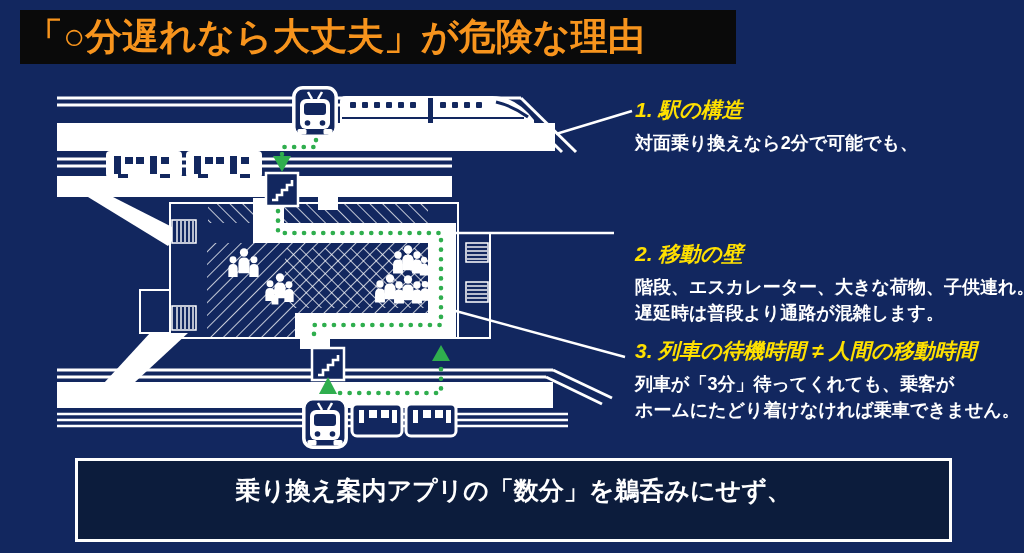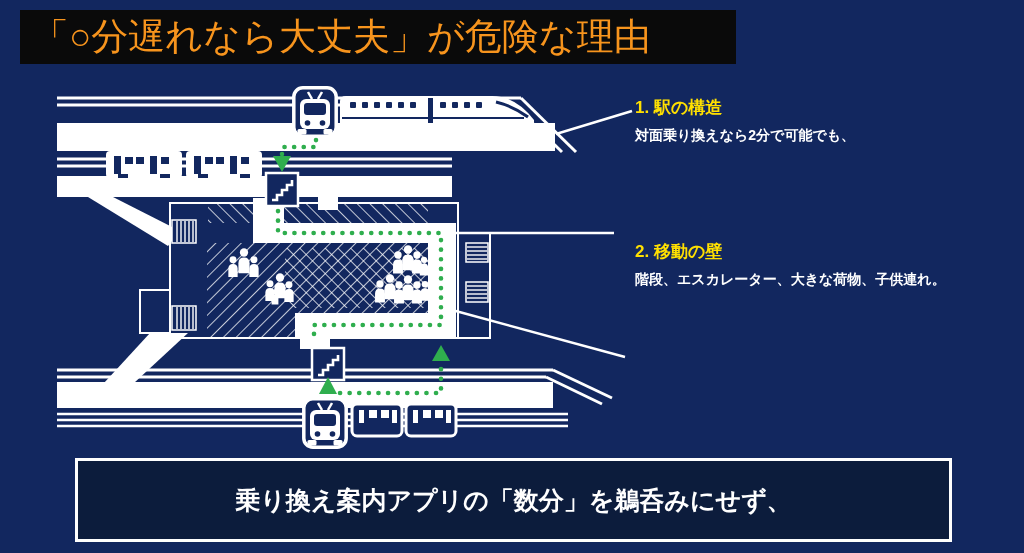--- a/index.html
+++ b/index.html
@@ -9,32 +9,32 @@
   html,body{margin:0;padding:0;background:#000;}
   #stage{
     position:relative;width:1024px;height:553px;overflow:hidden;
     background:var(--navy);
     font-family:"Liberation Sans","DejaVu Sans",sans-serif;
   }
   #diagram-svg{position:absolute;left:0;top:0;width:1024px;height:553px;}
   .title-banner{
     position:absolute;left:20px;top:10px;width:716px;height:54px;
     background:var(--banner-black);color:var(--orange);
-    font-size:37px;font-weight:400;line-height:54px;padding-left:12px;
+    font-size:37px;font-weight:700;line-height:54px;padding-left:6px;
     box-sizing:border-box;white-space:nowrap;
   }
   .point{position:absolute;left:635px;width:389px;}
-  .point-heading{color:var(--yellow);font-size:17px;font-weight:800;margin:0 0 7px 0;white-space:nowrap;}
-  .point-body{color:var(--white);font-size:14px;font-weight:700;line-height:1.42;margin:0;white-space:nowrap;}
+  .point-heading{color:var(--yellow);font-size:21px;font-weight:800;margin:0 0 7px 0;white-space:nowrap;font-style:italic;}
+  .point-body{color:var(--white);font-size:18px;font-weight:700;line-height:1.42;margin:0;white-space:nowrap;}
   .p1{top:96px;} .p2{top:222px;margin-top:18px;} .p3{top:337px;}
   .summary-box{
     position:absolute;left:75px;top:458px;width:877px;height:84px;
     border:3px solid var(--white);background:var(--navy-dark);
     box-sizing:border-box;text-align:center;color:var(--white);
-    font-size:25px;font-weight:800;line-height:37px;padding-top:21px;
+    font-size:25px;font-weight:800;line-height:37px;padding-top:11px;
     white-space:nowrap;
   }
 </style>
 </head>
 <body>
 
 <div id="stage">
 
   <svg id="diagram-svg" viewBox="0 0 1024 553" aria-hidden="true">
     <defs>
@@ -262,20 +262,24 @@
   </svg>
 
   <div class="title-banner">「○分遅れなら大丈夫」が危険な理由</div>
 
   <div class="point p1">
     <p class="point-heading">1. 駅の構造</p>
     <p class="point-body"><span>対面乗り換えなら2分で可能でも、</span><br></p>
   </div>
   <div class="point p2">
     <p class="point-heading">2. 移動の壁</p>
-    <p class="point-body"><span>階段、エスカレーター、大きな荷物、子供連れ。</span><br></p>
+    <p class="point-body"><span>階段、エスカレーター、大きな荷物、子供連れ。</span><br><span>遅延時は普段より通路が混雑します。</span></p>
+  </div>
+  <div class="point p3">
+    <p class="point-heading">3. 列車の待機時間 ≠ 人間の移動時間</p>
+    <p class="point-body"><span>列車が「3分」待ってくれても、乗客が</span><br><span>ホームにたどり着けなければ乗車できません。</span></p>
   </div>
 
   <div class="summary-box">
     <span>乗り換え案内アプリの「数分」を鵜呑みにせず、</span><br>
   </div>
 
 </div>
 
 </body></html>

